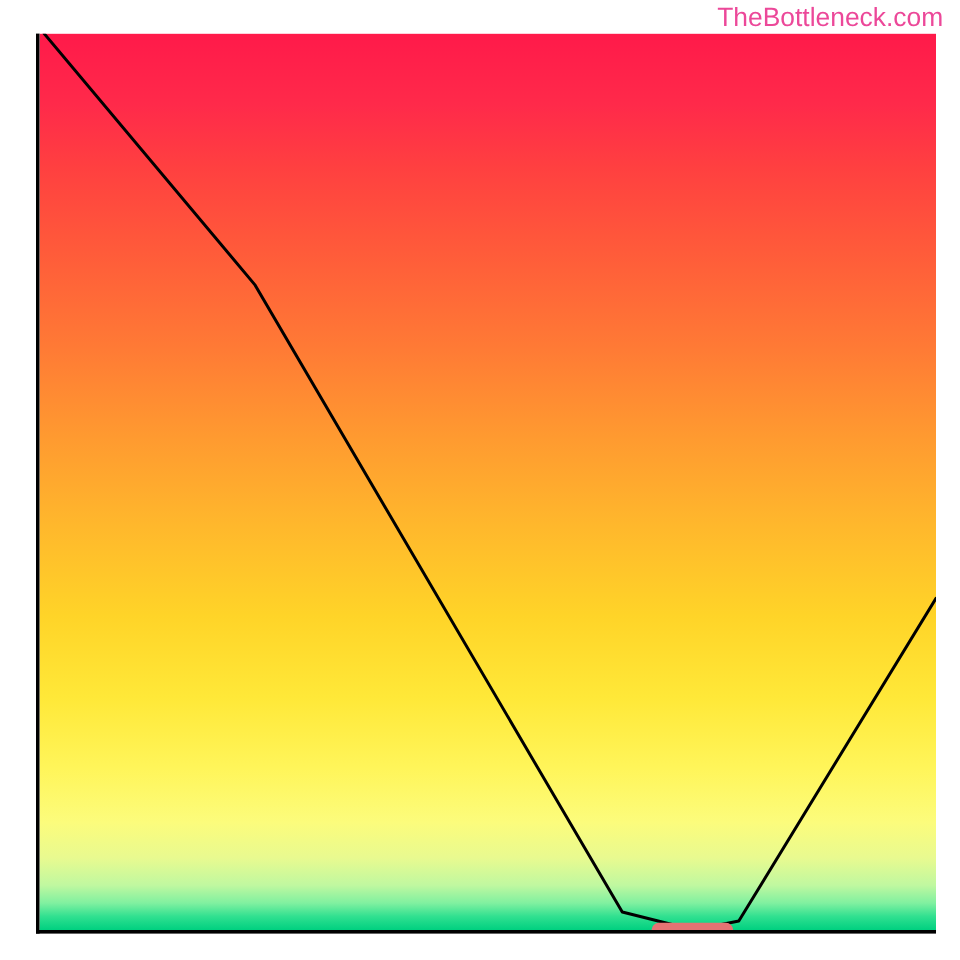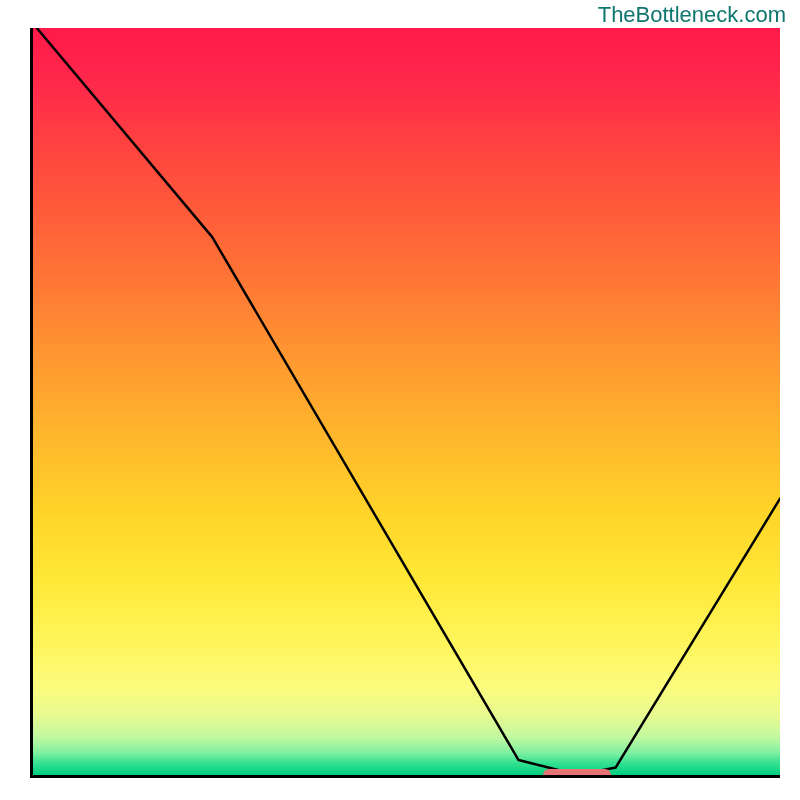--- a/index.html
+++ b/index.html
@@ -13,21 +13,21 @@
   .container {
     position: relative;
     width: 800px;
     height: 800px;
     background: #ffffff;
   }
   .attribution {
     position: absolute;
     top: 2px;
     right: 14px;
-    color: #0f766e;
+    color: #ec4899;
     font-size: 22px;
     font-weight: 500;
     z-index: 10;
   }
   .plot-area {
     position: absolute;
     left: 30px;
     top: 28px;
     width: 750px;
     height: 750px;

